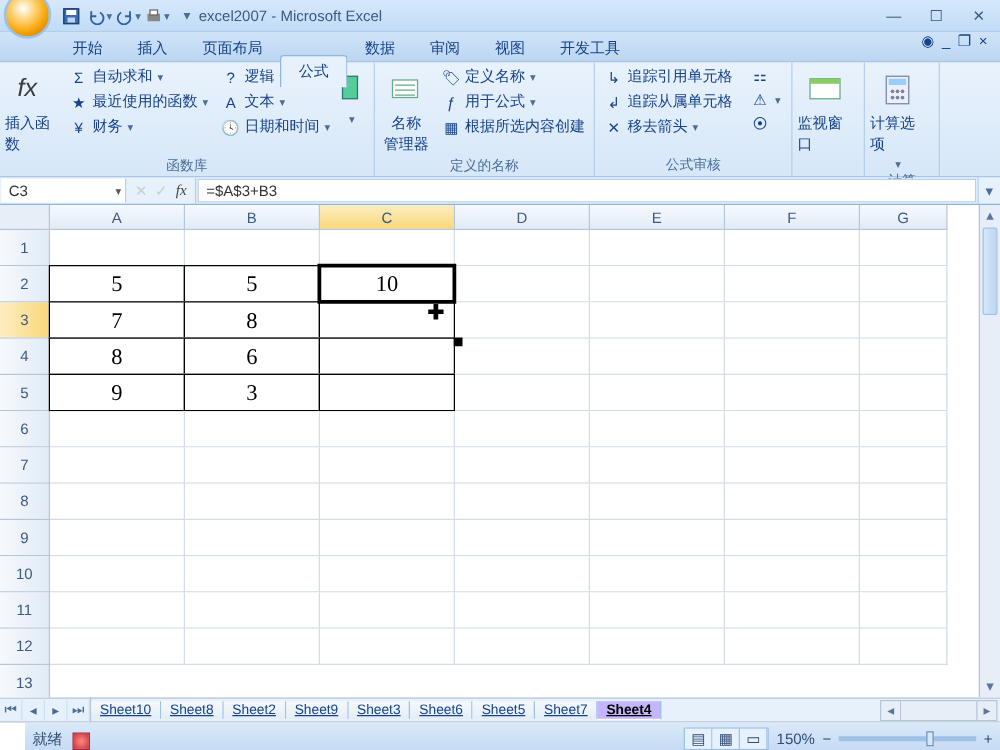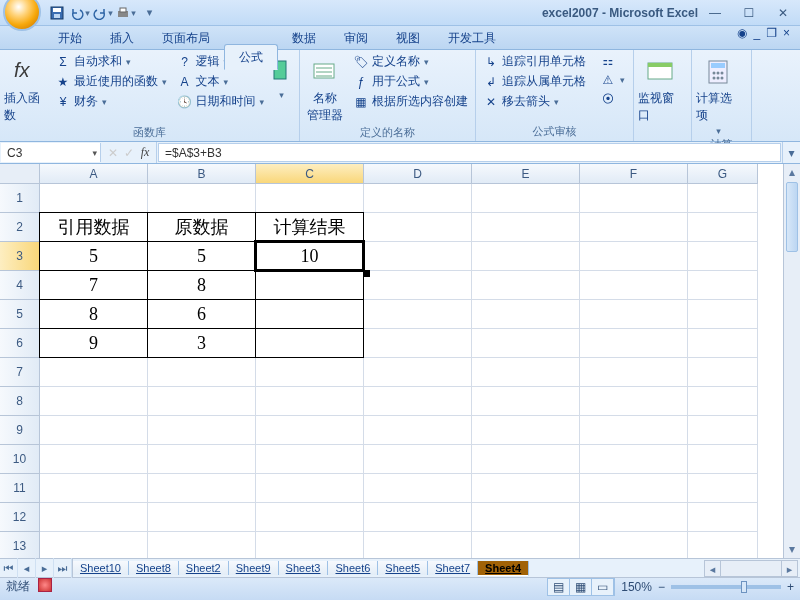--- a/index.html
+++ b/index.html
@@ -2,21 +2,21 @@
 <html><head>
 <meta charset="utf-8">
 <style>
   * { box-sizing: border-box; margin: 0; padding: 0; font-family: "Microsoft YaHei", "SimSun", Arial, sans-serif; }
   body { width: 800px; height: 600px; overflow: hidden; background: #fff; font-size: 12px; color: #333; }
   
   .titlebar { height: 26px; background: linear-gradient(#d7e8fb,#c1dbf7); display: flex; align-items: center; border-bottom: 1px solid #9ec1e6; }
   .office-btn { width:38px; height:38px; margin:-2px 2px 0 3px; border-radius:50%; background:radial-gradient(circle at 40% 35%, #fff,#ffd37a 30%,#f7a80b 60%,#c16b00 100%); border:2px solid #9ec1e6; position:relative; z-index:5; }
   .qat { display:flex; gap:3px; align-items:center; margin-left:4px; }
   .qat .qbtn { width:20px; height:20px; display:flex; align-items:center; justify-content:center; border-radius:3px; }
-  .title-spacer{flex:1;text-align:right;color:#3a5a80;font-weight:bold;}
+  .title-spacer{flex:1;text-align:left;color:#3a5a80;}
   .winbtns{display:flex; gap:0;}
   .winbtns div{width:34px;height:22px;display:flex;align-items:center;justify-content:center;color:#3a5a80;}
   
   .tabrow{height:24px;background:linear-gradient(#cfe3f8,#bcd6f2);display:flex;align-items:flex-start;padding-left:44px;border-bottom:1px solid #8fb6df;}
   .tab{padding:4px 14px 3px;color:#15428b;border-top-left-radius:3px;border-top-right-radius:3px;cursor:default;}
   .tab.active{background:#e7f1fb;border:1px solid #8fb6df;border-bottom:1px solid #e7f1fb;position:relative;top:18px;}
   .help-right{margin-left:auto;display:flex;gap:6px;padding-right:10px;color:#15428b;align-items:center;}
   
   .ribbon{height:92px;background:linear-gradient(#e9f2fc,#d6e7f8);display:flex;border-bottom:1px solid #8fb6df;}
   .group{border-right:1px solid #b6cfeb;display:flex;flex-direction:column;justify-content:space-between;padding:2px 4px 0;}
@@ -53,26 +53,26 @@
   .fill-handle{position:absolute;width:7px;height:7px;background:#000;}
   .cursor-plus{position:absolute;font-size:16px;font-weight:bold;color:#000;pointer-events:none;}
   .vscroll{position:absolute;right:0;top:0;width:17px;height:100%;background:#e7eef7;border-left:1px solid #b7c5d8;}
   .vscroll .up,.vscroll .dn{height:17px;text-align:center;line-height:17px;color:#5a789f;}
   .vscroll .thumb{position:absolute;top:18px;left:2px;right:2px;height:70px;background:linear-gradient(90deg,#d7e7f8,#bcd6f2);border:1px solid #9ec1e6;border-radius:2px;}
   
   .tabsrow{height:20px;background:#e7f1fb;display:flex;align-items:center;border-top:1px solid #b7c5d8;border-bottom:1px solid #b7c5d8;font-size:11px;}
   .nav4{display:flex;border-right:1px solid #b7c5d8;}
   .nav4 div{width:18px;height:20px;display:flex;align-items:center;justify-content:center;color:#4a6d97;border-right:1px solid #cfe0f2;}
   .stab{padding:1px 7px;background:linear-gradient(#f6f9fd,#e3edf7);border-right:1px solid #9ec1e6;color:#15428b;position:relative;text-decoration:underline;}
-  .stab.active{background:#a16207;border-bottom:1px solid #fff;color:#000;font-weight:bold;}
+  .stab.active{background:#c4b5fd;border-bottom:1px solid #fff;color:#000;font-weight:bold;}
   .hscroll{flex:1;display:flex;align-items:center;justify-content:flex-end;padding-right:2px;}
   .hscroll .lt,.hscroll .rt{width:17px;height:17px;text-align:center;line-height:17px;color:#5a789f;background:#e7eef7;border:1px solid #b7c5d8;}
   .hscroll .track{width:60px;height:17px;background:#e7eef7;border-top:1px solid #b7c5d8;border-bottom:1px solid #b7c5d8;}
   
-  .status{height:22px;background:linear-gradient(#dbe9f9,#c6dbf4);display:flex;align-items:flex-start;padding:0 6px;color:#2e4c74;}
+  .status{height:22px;background:linear-gradient(#dbe9f9,#c6dbf4);display:flex;align-items:flex-end;padding:0 6px;color:#2e4c74;margin-left:20px;}
   .status .ready{margin-right:8px;}
   .status .rec{width:14px;height:14px;border:1px solid #a24;background:radial-gradient(circle,#f88,#c33);}
   .status-right{margin-left:auto;display:flex;align-items:center;gap:6px;}
   .viewbtns{display:flex;border:1px solid #9ec1e6;}
   .viewbtns div{width:22px;height:16px;background:#e7f1fb;border-right:1px solid #9ec1e6;display:flex;align-items:center;justify-content:center;}
   .zoomslider{width:110px;height:4px;background:#9ec1e6;position:relative;}
   .zoomslider .kn{position:absolute;top:-4px;left:70px;width:6px;height:12px;background:#d7e7f8;border:1px solid #6d93c0;}
   svg{display:block;}
 </style>
 </head>
@@ -345,29 +345,20 @@
     <div class="row">
         <div class="cell"></div>
         <div class="cell"></div>
         <div class="cell"></div>
         <div class="cell"></div>
         <div class="cell"></div>
         <div class="cell"></div>
         <div class="cell" style="width:70px"></div>
       </div>
 
-    <div class="row">
-      <div class="cell bordered">引用数据</div>
-      <div class="cell bordered">原数据</div>
-      <div class="cell bordered">计算结果</div>
-      <div class="cell"></div>
-        <div class="cell"></div>
-        <div class="cell"></div>
-        <div class="cell" style="width:70px"></div>
-    </div>
 
     <div class="row">
       <div class="cell bordered">5</div>
       <div class="cell bordered">5</div>
       <div class="cell bordered seltarget">10</div>
       <div class="cell"></div>
         <div class="cell"></div>
         <div class="cell"></div>
         <div class="cell" style="width:70px"></div>
     </div>

